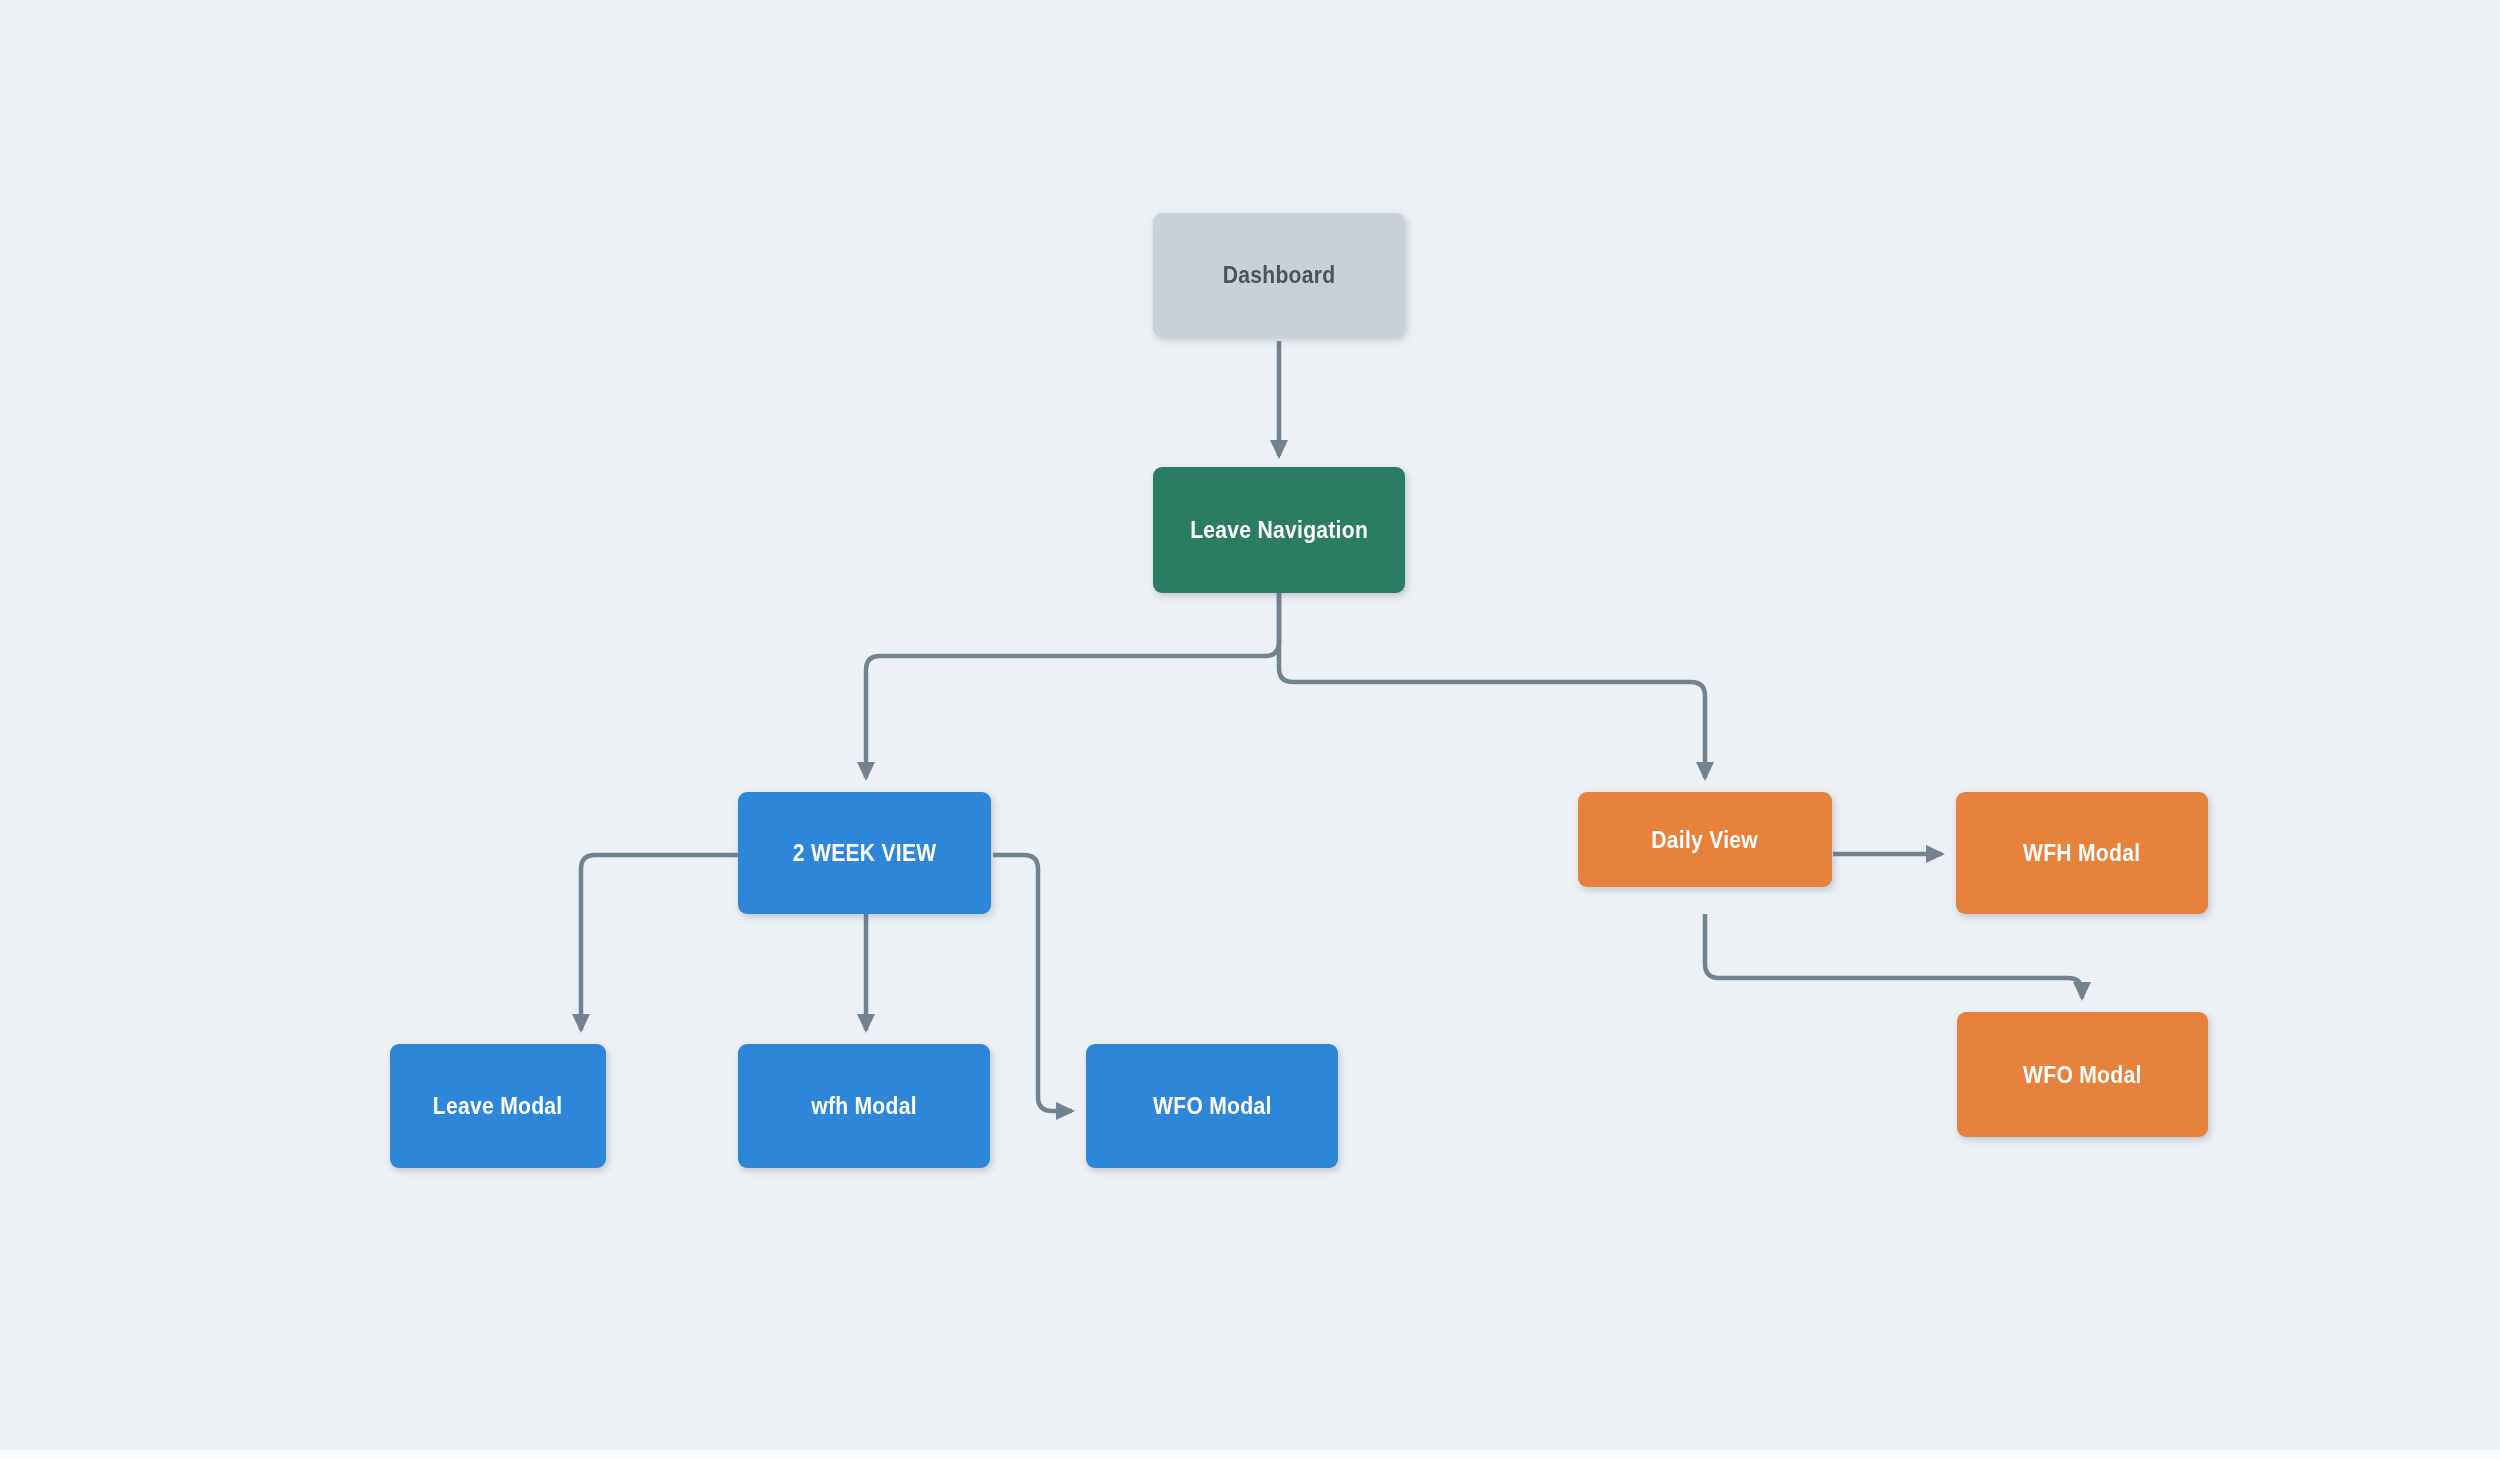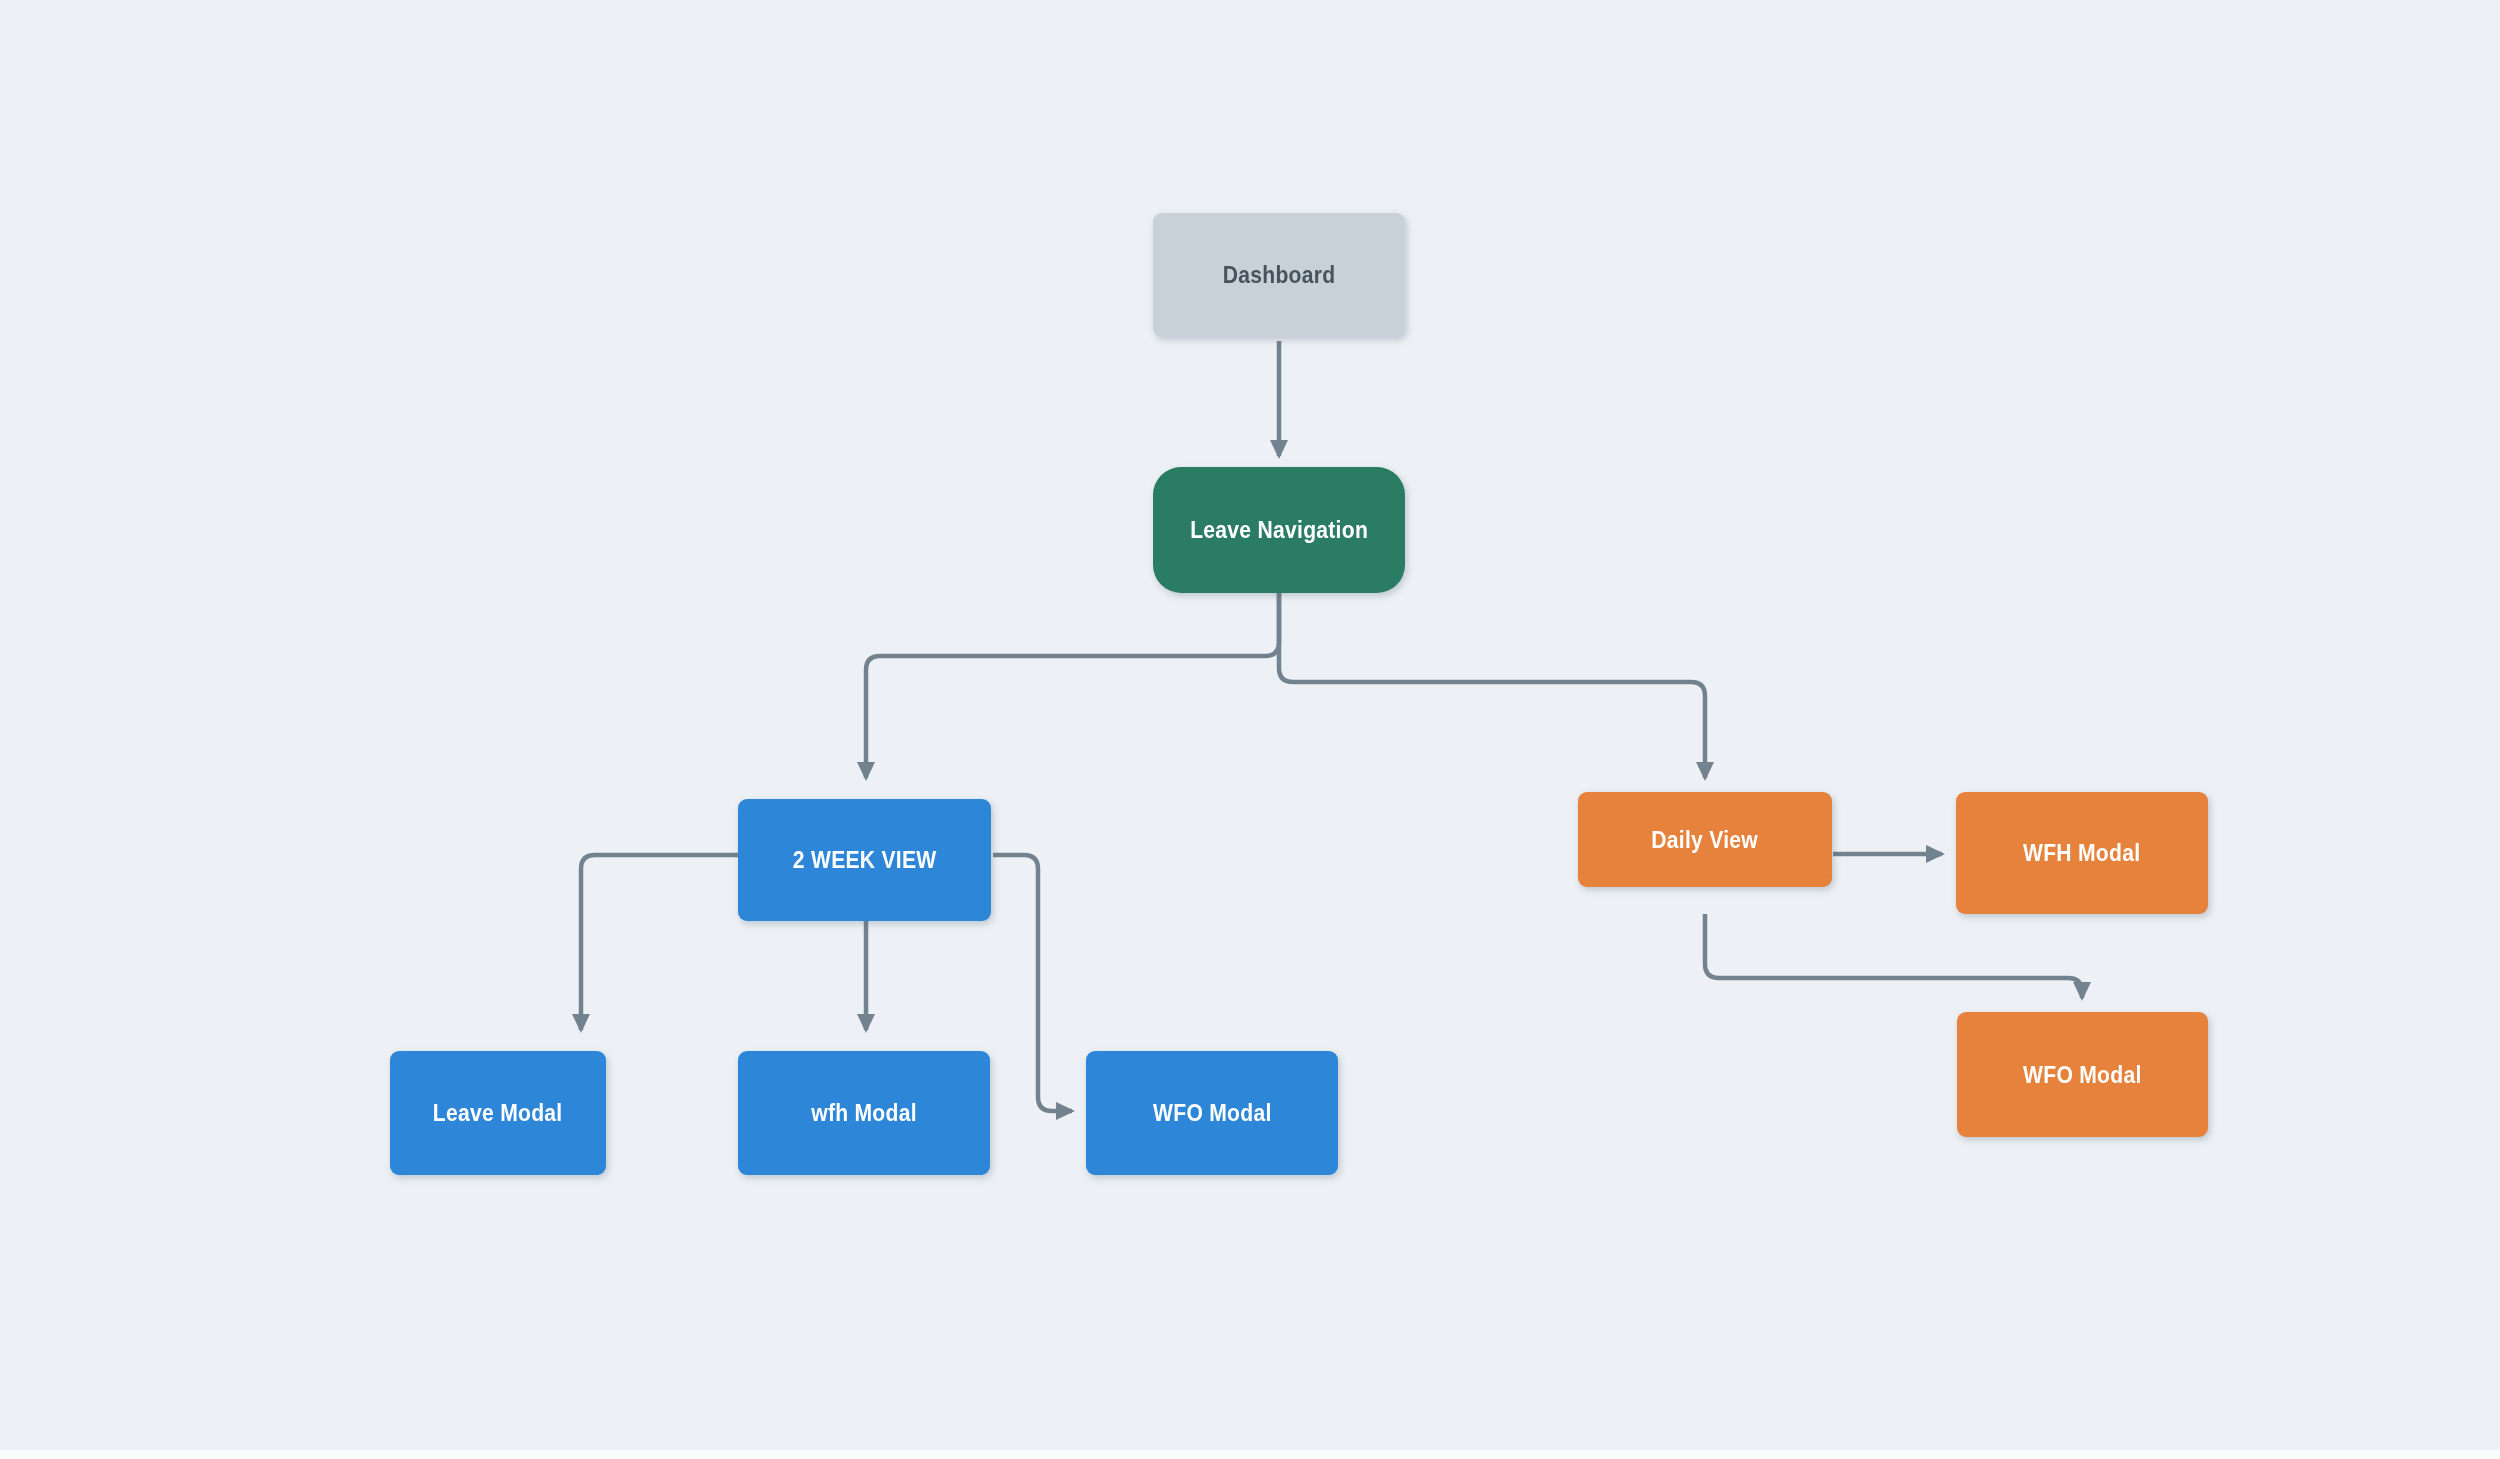--- a/index.html
+++ b/index.html
@@ -41,26 +41,26 @@
     font-weight: 700;
     font-size: 24px;
     letter-spacing: 0.3px;
     color: var(--node-text, #ffffff);
     transform: scaleX(0.88);
     white-space: nowrap;
   }
   .node.gray   { background: var(--node-gray, #c8d1d8); }
   .node.gray .label { color: var(--node-gray-text, #47545f); }
   .node.green  { background: var(--node-green, #2a7d63); }
-  .node.blue   { background: var(--node-blue, #2e86d8); margin-top: 7px; }
+  .node.blue   { background: var(--node-blue, #2e86d8); }
   .node.orange { background: var(--node-orange, #e6823c); }
 
   
   #n-dashboard        { left: 1153px; top: 213px;  width: 252px; height: 124px; }
-  #n-leave-navigation { left: 1153px; top: 467px;  width: 252px; height: 126px; border-radius: 28px; }
+  #n-leave-navigation { left: 1153px; top: 467px;  width: 252px; height: 126px; }
   #n-two-week-view    { left: 738px;  top: 792px;  width: 253px; height: 122px; }
   #n-daily-view       { left: 1578px; top: 792px;  width: 254px; height: 95px; }
   #n-wfh-modal-daily  { left: 1956px; top: 792px;  width: 252px; height: 122px; }
   #n-leave-modal      { left: 390px;  top: 1044px; width: 216px; height: 124px; }
   #n-wfh-modal-week   { left: 738px;  top: 1044px; width: 252px; height: 124px; }
   #n-wfo-modal-week   { left: 1086px; top: 1044px; width: 252px; height: 124px; }
   #n-wfo-modal-daily  { left: 1957px; top: 1012px; width: 251px; height: 125px; }
 
   .bottom-strip {
     position: absolute;

